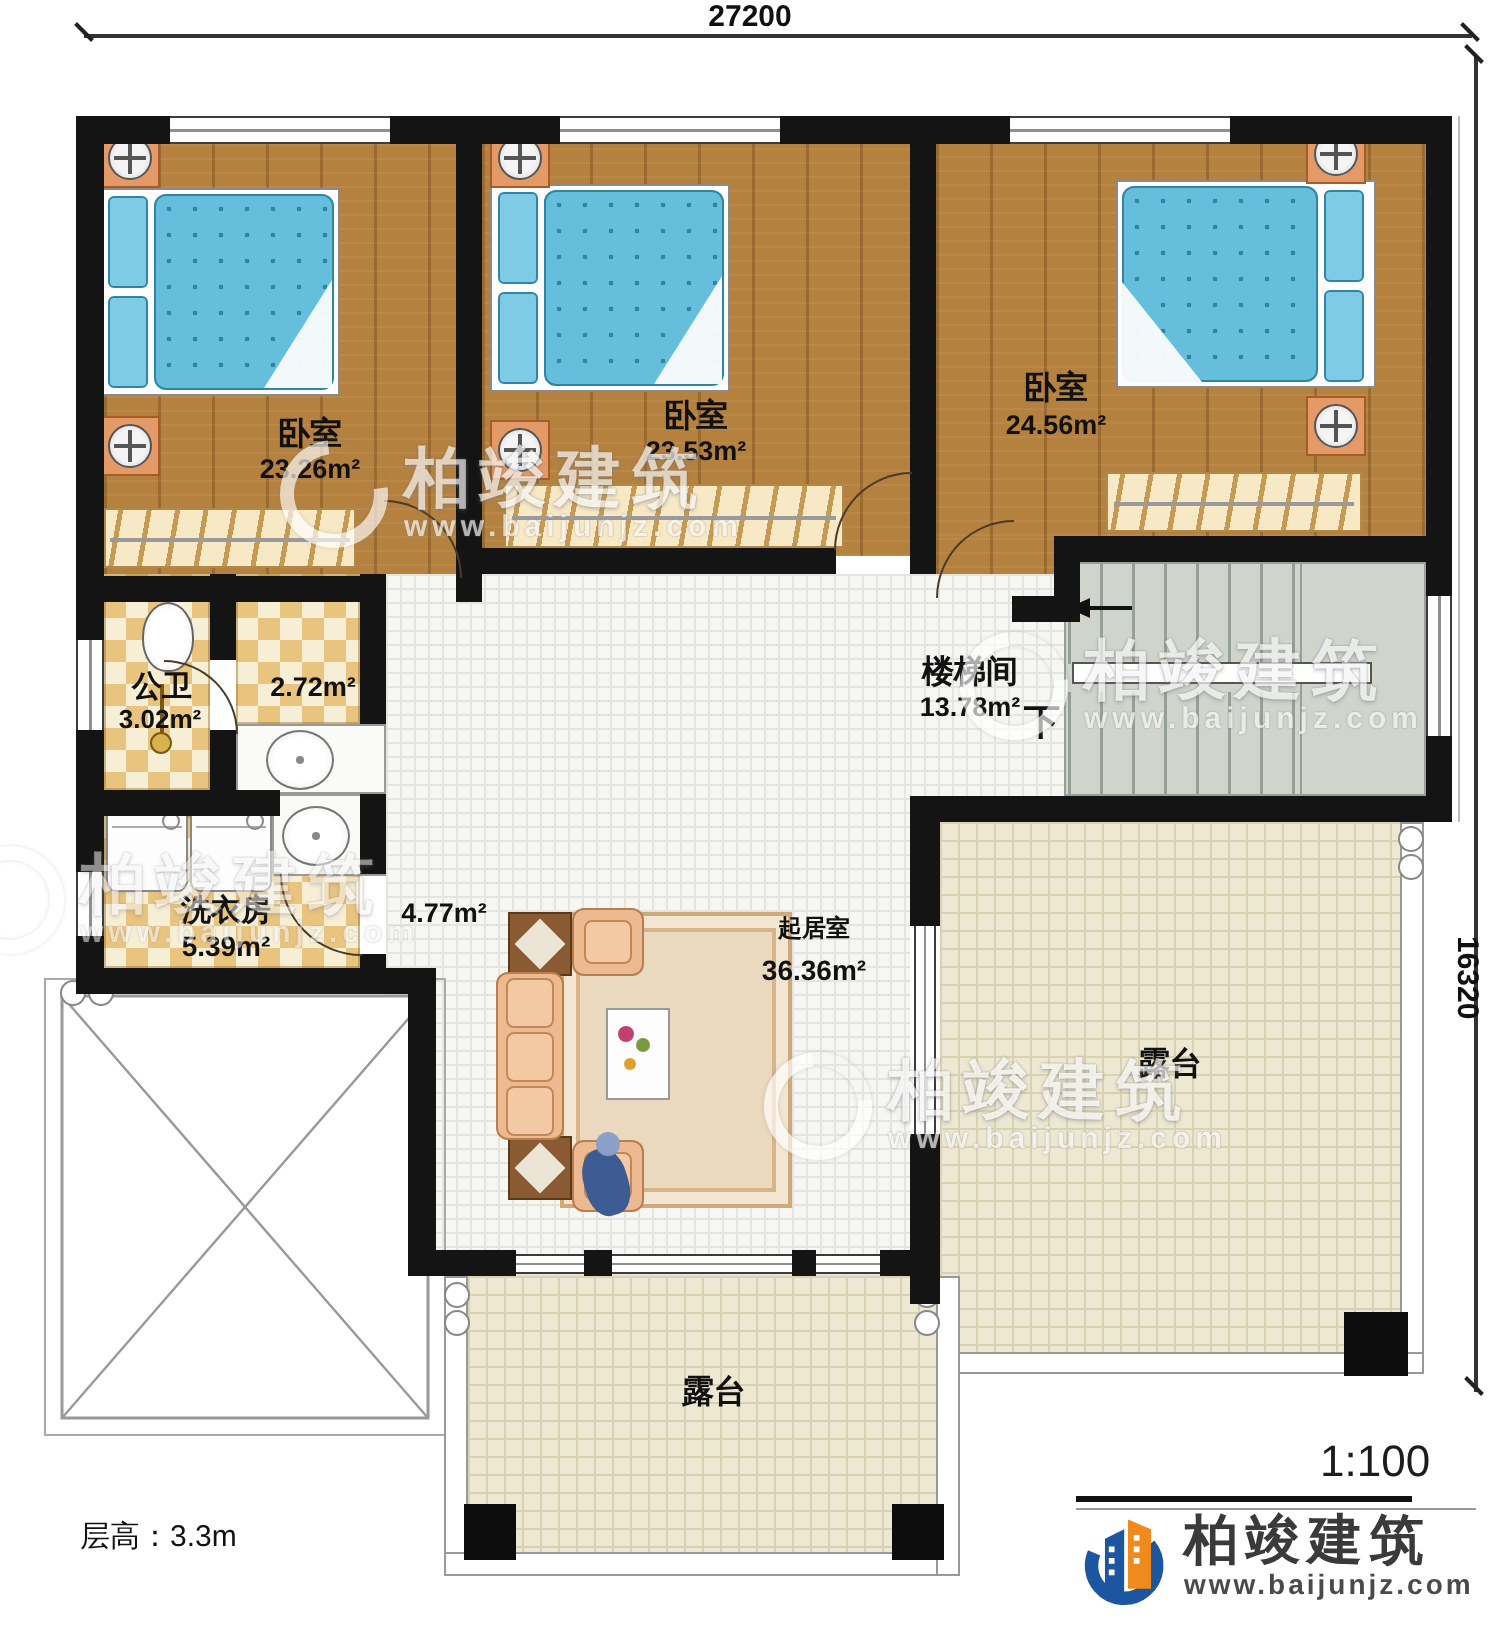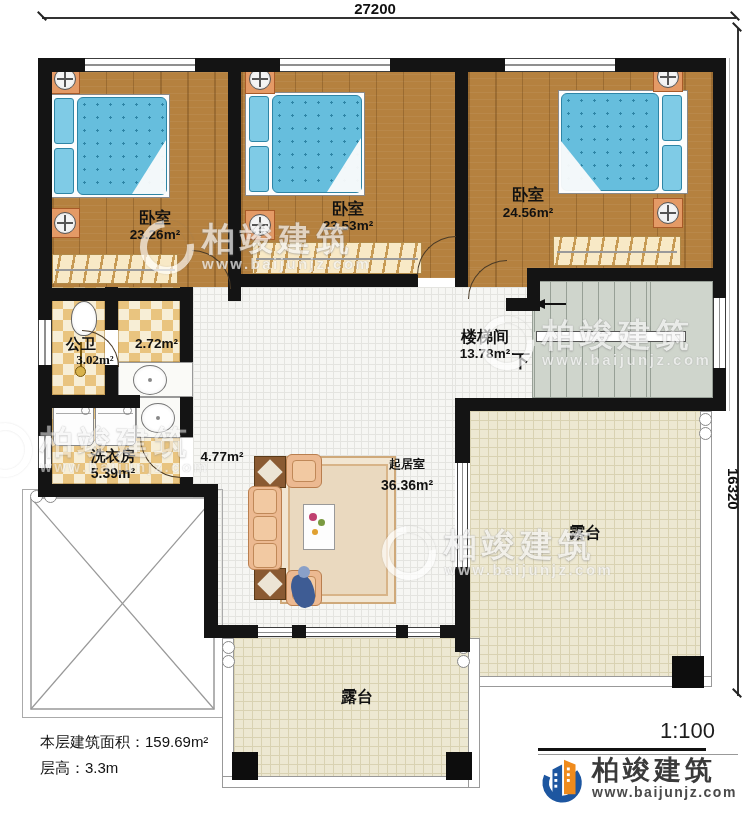--- a/index.html
+++ b/index.html
@@ -247,21 +247,21 @@
     </div>
   <div class="washer" style="left:53px;top:402px;width:41px;height:44px;">
       <div class="bar"></div>
       <div class="dial"></div>
     </div>
   <div class="washer" style="left:95px;top:402px;width:41px;height:44px;">
       <div class="bar"></div>
       <div class="dial"></div>
     </div>
   <div class="lbl" style="left:46px;top:336px;width:70px;font-size:15px;">公卫</div>
-  <div class="lbl" style="left:60px;top:353px;width:70px;font-size:13px;font-family:Liberation Serif, serif;">3.02m²</div>
+  <div class="lbl" style="left:45px;top:353px;width:70px;font-size:13px;">3.02m²</div>
   <div class="lbl" style="left:120px;top:337px;width:73px;font-size:13.5px;">2.72m²</div>
   <div class="lbl" style="left:70px;top:448px;width:86px;font-size:15px;">洗衣房</div>
   <div class="lbl" style="left:70px;top:466px;width:86px;font-size:14px;">5.39m²</div>
   <div class="lbl" style="left:186px;top:450px;width:72px;font-size:13.5px;">4.77m²</div>
 
   <div class="lbl" style="left:445px;top:328px;width:80px;font-size:16px;">楼梯间</div>
   <div class="lbl" style="left:445px;top:347px;width:80px;font-size:13.5px;">13.78m²</div>
   <div class="lbl" style="left:506px;top:352px;width:30px;font-size:18px;">下</div>
 
   <div class="rug" style="left:280px;top:456px;width:112px;height:144px;"></div>
@@ -315,23 +315,20 @@
   <div class="pc" style="left:699px;top:413px;"></div>
   <div class="pc" style="left:699px;top:427px;"></div>
 
   <div class="outline" style="left:22px;top:489px;width:201px;height:229px;"></div>
   <svg class="xsvg" style="left:30px;top:497px;" width="185" height="213" viewBox="0 0 185 213">
     <rect x="1" y="1" width="183" height="211" fill="#ffffff" stroke="#999" stroke-width="1.5"></rect>
     <line x1="1" y1="1" x2="184" y2="212" stroke="#999" stroke-width="1.2"></line>
     <line x1="184" y1="1" x2="1" y2="212" stroke="#999" stroke-width="1.2"></line>
   </svg>
 
-  <div class="notes" style="left:40px;top:733px;">
-    <span>本层建筑面积：</span><span>159.69m²</span>
-  </div>
   <div class="notes" style="left:40px;top:759px;">
     <span>层高：</span><span>3.3m</span>
   </div>
 
   <div class="title-scale" style="left:660px;top:718px;">1:100</div>
   <div class="abs" style="left:538px;top:748px;width:168px;height:3px;background:#111;z-index:30;"></div>
   <div class="abs" style="left:538px;top:754px;width:200px;height:1px;background:#999;z-index:30;"></div>
   <svg class="abs" style="left:540px;top:754px;z-index:30;" width="48" height="50" viewBox="0 0 50 52">
     <circle cx="23" cy="30" r="17" fill="none" stroke="#1d56a0" stroke-width="7" stroke-dasharray="72 35" transform="rotate(-40 23 30)"></circle>
     <polygon points="13,16 23,11 23,46 13,46" fill="#1d56a0"></polygon>

